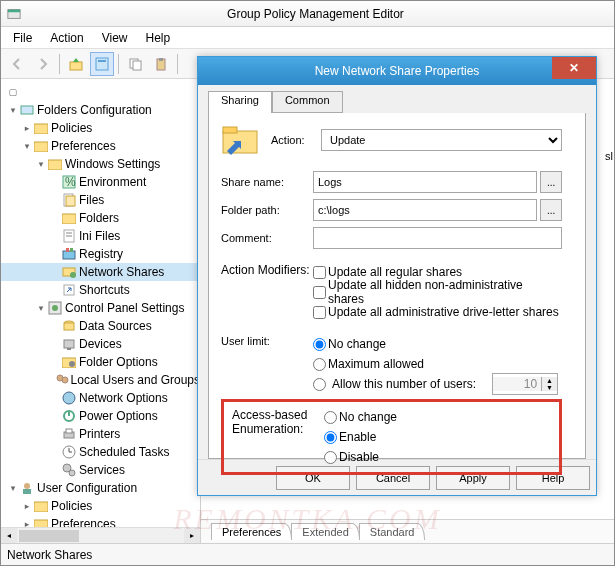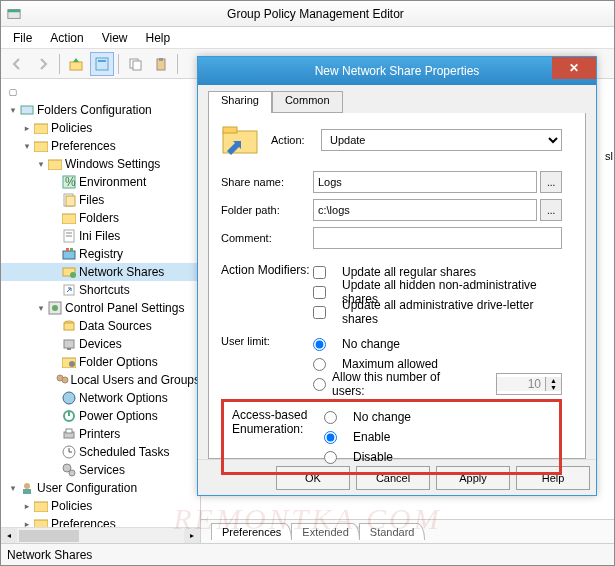--- a/index.html
+++ b/index.html
@@ -45,21 +45,21 @@
 .dlg-buttons { height: 36px; display: flex; align-items: center; justify-content: flex-end; padding: 0 6px; gap: 6px; background: #f0f0f0; border-top: 1px solid #ddd; }
 .dlg-tabs { display: flex; height: 22px; }
 .dlg-tabs .tab { border: 1px solid #aaa; border-bottom: none; padding: 2px 12px; background: #fff; font-size: 11px; }
 .dlg-tabs .tab.inactive { background: #eee; border-bottom: 1px solid #aaa; }
 .dlg-page { border: 1px solid #aaa; border-top: none; background: #fff; padding: 10px 23px 12px 12px; height: calc(100% - 22px); }
 .row { display: flex; align-items: center; margin-bottom: 6px; min-height: 22px; }
 .row .lbl { width: 92px; font-size: 11px; }
 .row .val { flex: 1; display: flex; align-items: center; gap: 3px; }
 .row select, .row input[type=text] { width: 100%; height: 22px; border: 1px solid #a6a6a6; padding: 0 4px; font-size: 11px; background: #fff; }
 .small-btn { width: 24px; height: 22px; border: 1px solid #a6a6a6; background: #efefef; display: flex; align-items: center; justify-content: center; font-size: 10px; }
-.chk-line, .rdo-line { display: flex; align-items: center; gap: 16px; font-size: 11px; height: 18px; }
+.chk-line, .rdo-line { display: flex; align-items: center; gap: 2px; font-size: 11px; height: 18px; }
 .chk-line input, .rdo-line input { margin: 0; }
 .group-gap { height: 8px; }
 .hl-box { border: 3px solid #d83a2f; padding: 6px 8px; margin-top: 4px; }
 .spin { display: inline-flex; border: 1px solid #a6a6a6; height: 22px; align-items: center; }
 .spin input { width: 48px; border: none; text-align: right; padding: 0 4px; background: #f4f4f4; color: #888; }
 .spin .arrows { width: 16px; display: flex; flex-direction: column; border-left: 1px solid #a6a6a6; }
 .spin .arrows span { flex: 1; display: flex; align-items: center; justify-content: center; font-size: 7px; background: #eee; }
 .btn { min-width: 74px; height: 24px; border: 1px solid #a0a0a0; background: #f4f4f4; font-size: 11px; }
 .icon-folder-big { width: 40px; height: 32px; }
 

